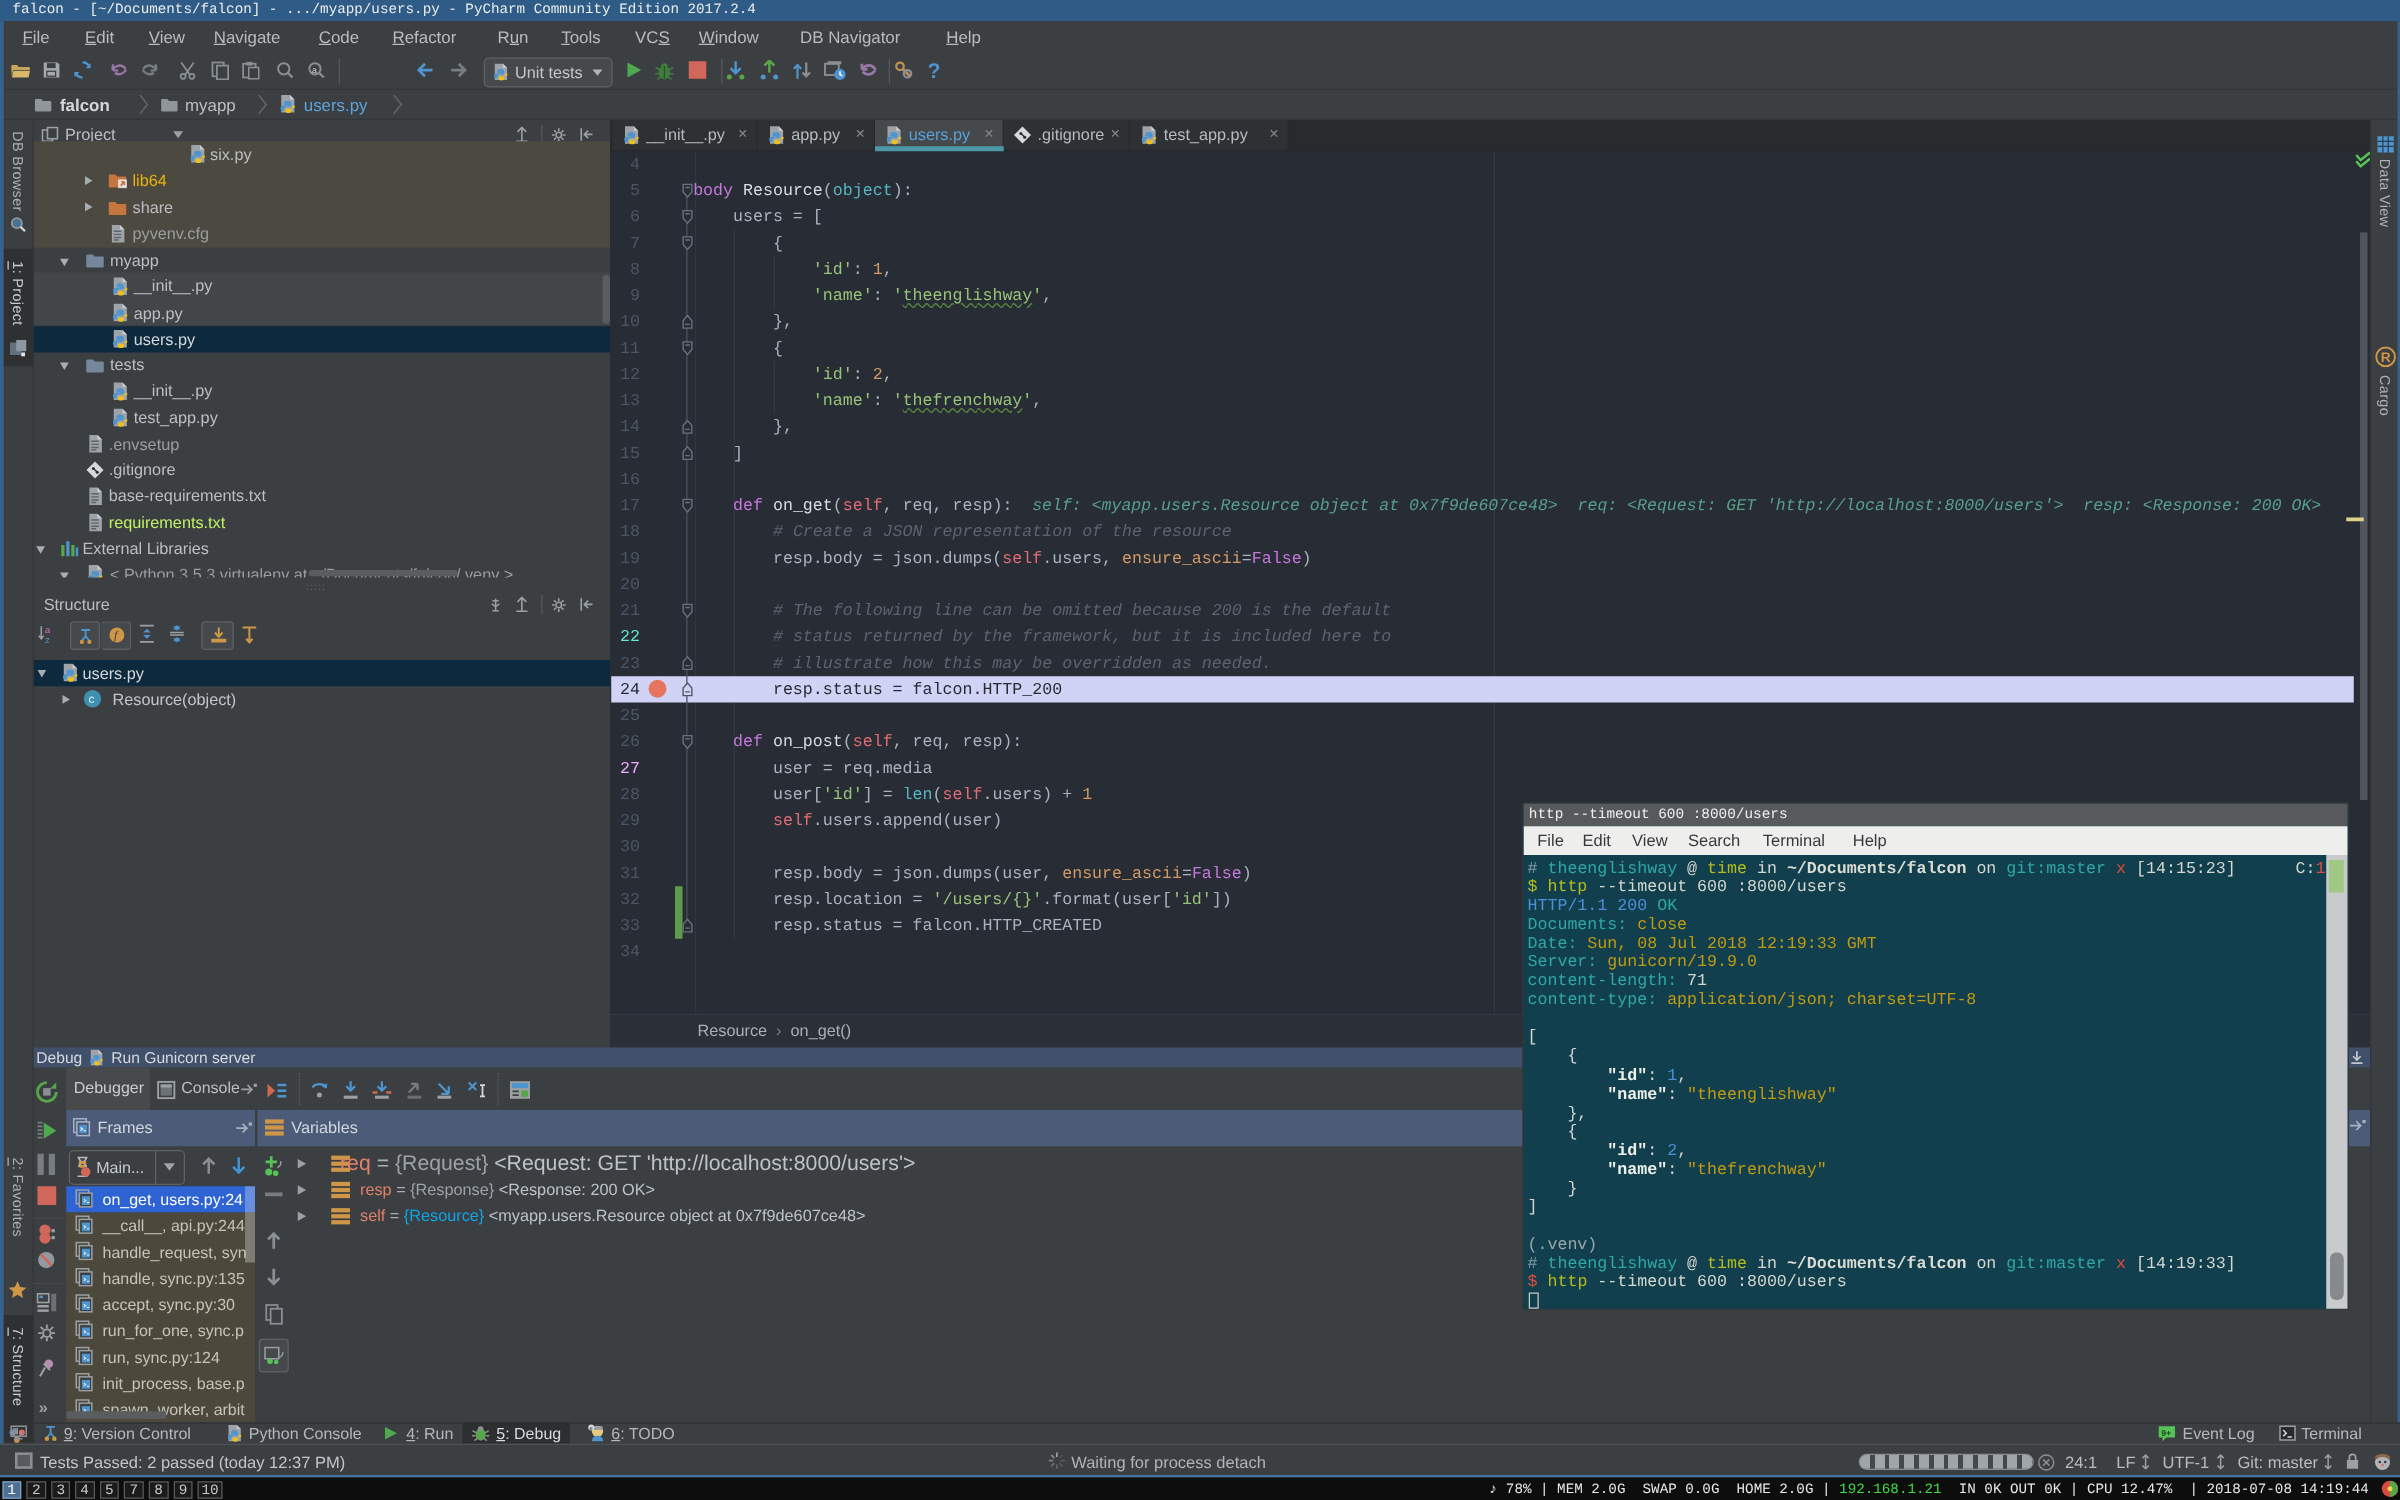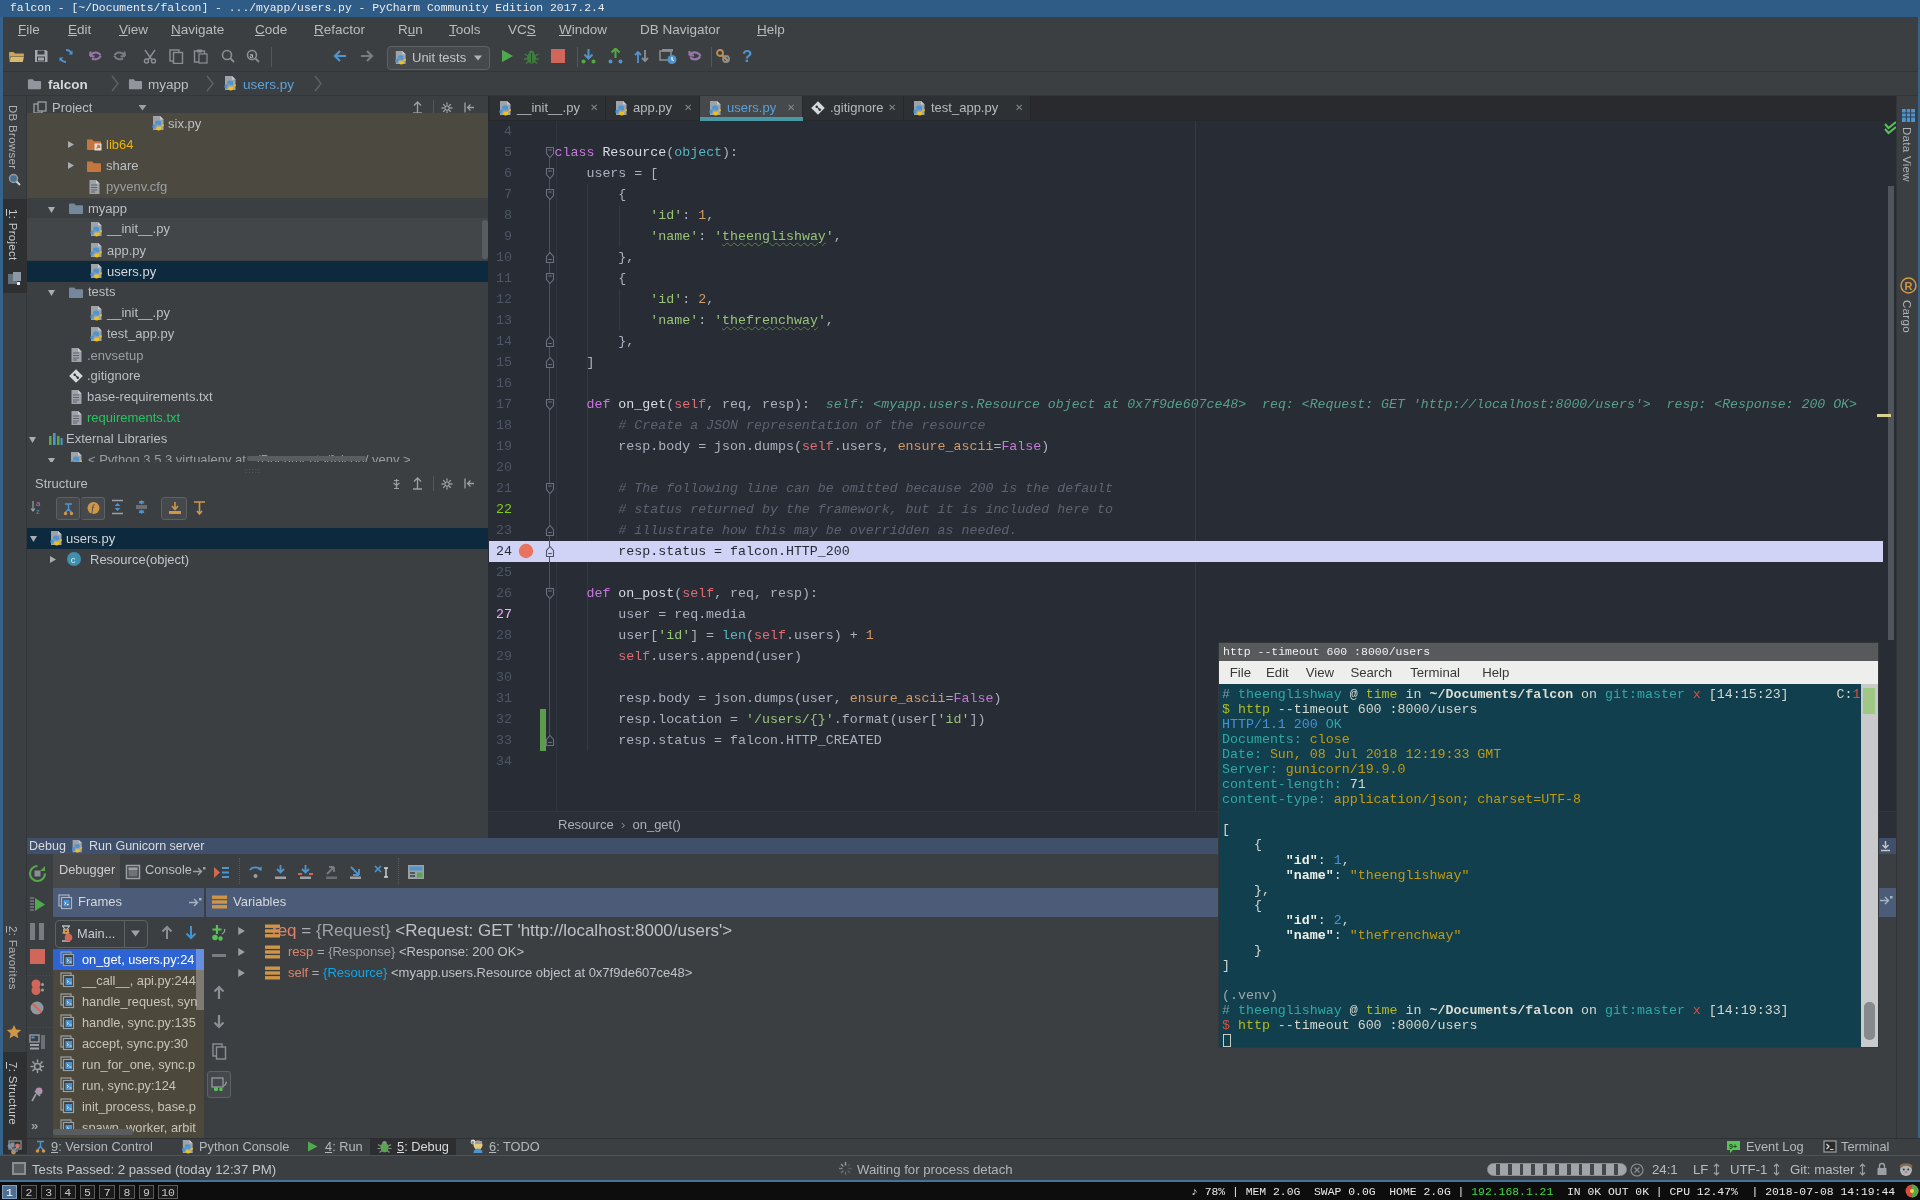--- a/index.html
+++ b/index.html
@@ -297,21 +297,21 @@
     <path d="M3.5 1 h6.5 l3.5 3.5 V15 H3.5 z" fill="#9da3a9"></path>
     <path d="M10 1 l3.5 3.5 H10 z" fill="#caced2"></path>
     <path d="M5 6 h6 M5 8.5 h6 M5 11 h6 M5 13 h4" stroke="#5f6468" stroke-width="1.1"></path>
   </svg>
 <div style="position:absolute;left:87px;top:388.2px;white-space:pre;font-size:13px;line-height:17px;"><span style="color:#bbbfc3;">base-requirements.txt</span></div>
 <svg style="position:absolute;left:68px;top:409.9px;" width="16" height="16" viewBox="0 0 16 16">
     <path d="M3.5 1 h6.5 l3.5 3.5 V15 H3.5 z" fill="#9da3a9"></path>
     <path d="M10 1 l3.5 3.5 H10 z" fill="#caced2"></path>
     <path d="M5 6 h6 M5 8.5 h6 M5 11 h6 M5 13 h4" stroke="#5f6468" stroke-width="1.1"></path>
   </svg>
-<div style="position:absolute;left:87px;top:409.4px;white-space:pre;font-size:13px;line-height:17px;"><span style="color:#22c55e;">requirements.txt</span></div>
+<div style="position:absolute;left:87px;top:409.4px;white-space:pre;font-size:13px;line-height:17px;"><span style="color:#bef264;">requirements.txt</span></div>
 <svg style="position:absolute;left:28px;top:435.3px;" width="9" height="9" viewBox="0 0 9 9">
     <path d="M1 2 L8 2 L4.5 8 z" fill="#a8adb3"></path>
   </svg>
 <svg style="position:absolute;left:48px;top:431.3px;" width="15" height="15" viewBox="0 0 15 15">
     <rect x="1" y="5" width="2.6" height="9" fill="#57a64a"></rect>
     <rect x="5" y="2" width="2.6" height="12" fill="#4e94ce"></rect>
     <rect x="9" y="5" width="2.6" height="9" fill="#57a64a"></rect>
     <rect x="12.6" y="7" width="2" height="7" fill="#4e94ce"></rect>
   </svg>
 <div style="position:absolute;left:66px;top:430.3px;white-space:pre;font-size:13px;line-height:17px;"><span style="color:#bbbfc3;">External Libraries</span></div>
@@ -464,21 +464,21 @@
 <span style="color:#4d5666">12</span>
 <span style="color:#4d5666">13</span>
 <span style="color:#4d5666">14</span>
 <span style="color:#4d5666">15</span>
 <span style="color:#4d5666">16</span>
 <span style="color:#4d5666">17</span>
 <span style="color:#4d5666">18</span>
 <span style="color:#4d5666">19</span>
 <span style="color:#4d5666">20</span>
 <span style="color:#4d5666">21</span>
-<span style="color:#84cc16">22</span>
+<span style="color:#5eead4">22</span>
 <span style="color:#4d5666">23</span>
 <span style="color:#262b33">24</span>
 <span style="color:#4d5666">25</span>
 <span style="color:#4d5666">26</span>
 <span style="color:#f0abfc">27</span>
 <span style="color:#4d5666">28</span>
 <span style="color:#4d5666">29</span>
 <span style="color:#4d5666">30</span>
 <span style="color:#4d5666">31</span>
 <span style="color:#4d5666">32</span>
@@ -533,21 +533,21 @@
     <path d="M3.2 8.5 h3.6" stroke="#6b7080" stroke-width="1.1"></path>
   </svg>
 <svg style="position:absolute;left:544.5px;top:733.9px;" width="10" height="13" viewBox="0 0 10 13">
     <path d="M1.5 11.5 h7 v-6 L5 1.5 1.5 5.5 z" fill="#282c34" stroke="#6b7080" stroke-width="1.1"></path>
     <path d="M3.2 8.5 h3.6" stroke="#6b7080" stroke-width="1.1"></path>
   </svg>
 <svg style="position:absolute;left:544.5px;top:544.9px;" width="10" height="13" viewBox="0 0 10 13">
     <path d="M1.5 11.5 h7 v-6 L5 1.5 1.5 5.5 z" fill="#d1d3f6" stroke="#4f5566" stroke-width="1.1"></path>
     <path d="M3.2 8.5 h3.6" stroke="#4f5566" stroke-width="1.1"></path>
   </svg>
-<div class="mono" style="position:absolute;left:554.5px;top:141.9px;white-space:pre;font-size:13.3px;line-height:21.0px;"><span style="color:#c678dd;">class</span><span style="color:#abb2bf;"> </span><span style="color:#d8dce2;">Resource</span><span style="color:#abb2bf;">(</span><span style="color:#56b6c2;">object</span><span style="color:#abb2bf;">):</span></div>
+<div class="mono" style="position:absolute;left:554.5px;top:141.9px;white-space:pre;font-size:13.3px;line-height:21.0px;"><span style="color:#c678dd;">body</span><span style="color:#abb2bf;"> </span><span style="color:#d8dce2;">Resource</span><span style="color:#abb2bf;">(</span><span style="color:#56b6c2;">object</span><span style="color:#abb2bf;">):</span></div>
 <div class="mono" style="position:absolute;left:554.5px;top:162.9px;white-space:pre;font-size:13.3px;line-height:21.0px;"><span style="color:#abb2bf;">    users = [</span></div>
 <div class="mono" style="position:absolute;left:554.5px;top:183.9px;white-space:pre;font-size:13.3px;line-height:21.0px;"><span style="color:#abb2bf;">        {</span></div>
 <div class="mono" style="position:absolute;left:554.5px;top:204.9px;white-space:pre;font-size:13.3px;line-height:21.0px;"><span style="color:#abb2bf;">            </span><span style="color:#98c379;">'id'</span><span style="color:#abb2bf;">: </span><span style="color:#d19a66;">1</span><span style="color:#abb2bf;">,</span></div>
 <div class="mono" style="position:absolute;left:554.5px;top:225.9px;white-space:pre;font-size:13.3px;line-height:21.0px;"><span style="color:#abb2bf;">            </span><span style="color:#98c379;">'name'</span><span style="color:#abb2bf;">: </span><span style="color:#98c379;">'</span><span style="color:#98c379;text-decoration:underline wavy 1px #56833f;text-underline-offset:2px;">theenglishway</span><span style="color:#98c379;">'</span><span style="color:#abb2bf;">,</span></div>
 <div class="mono" style="position:absolute;left:554.5px;top:246.9px;white-space:pre;font-size:13.3px;line-height:21.0px;"><span style="color:#abb2bf;">        },</span></div>
 <div class="mono" style="position:absolute;left:554.5px;top:267.9px;white-space:pre;font-size:13.3px;line-height:21.0px;"><span style="color:#abb2bf;">        {</span></div>
 <div class="mono" style="position:absolute;left:554.5px;top:288.9px;white-space:pre;font-size:13.3px;line-height:21.0px;"><span style="color:#abb2bf;">            </span><span style="color:#98c379;">'id'</span><span style="color:#abb2bf;">: </span><span style="color:#d19a66;">2</span><span style="color:#abb2bf;">,</span></div>
 <div class="mono" style="position:absolute;left:554.5px;top:309.9px;white-space:pre;font-size:13.3px;line-height:21.0px;"><span style="color:#abb2bf;">            </span><span style="color:#98c379;">'name'</span><span style="color:#abb2bf;">: </span><span style="color:#98c379;">'</span><span style="color:#98c379;text-decoration:underline wavy 1px #56833f;text-underline-offset:2px;">thefrenchway</span><span style="color:#98c379;">'</span><span style="color:#abb2bf;">,</span></div>
 <div class="mono" style="position:absolute;left:554.5px;top:330.9px;white-space:pre;font-size:13.3px;line-height:21.0px;"><span style="color:#abb2bf;">        },</span></div>
 <div class="mono" style="position:absolute;left:554.5px;top:351.9px;white-space:pre;font-size:13.3px;line-height:21.0px;"><span style="color:#abb2bf;">    ]</span></div>

